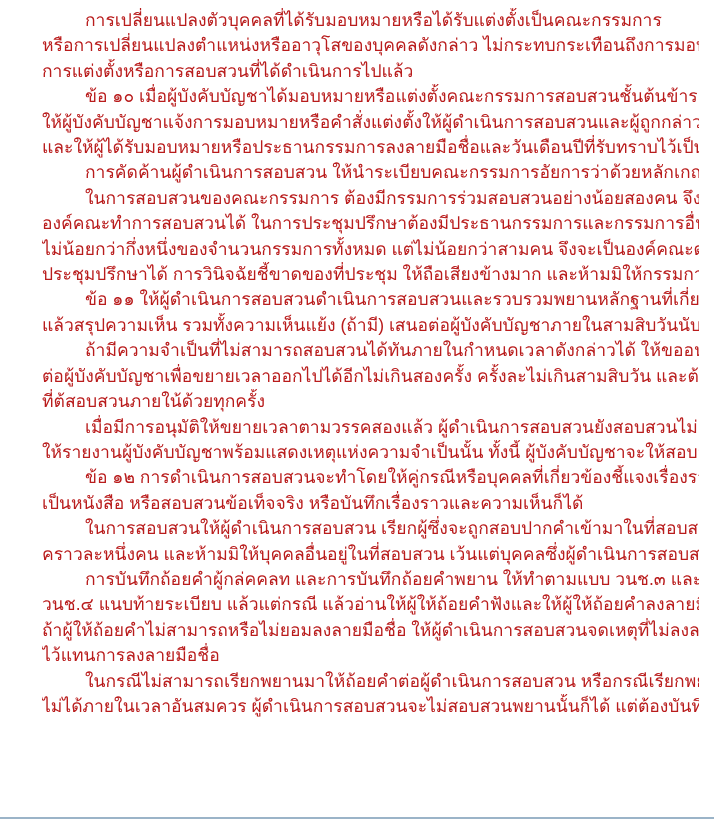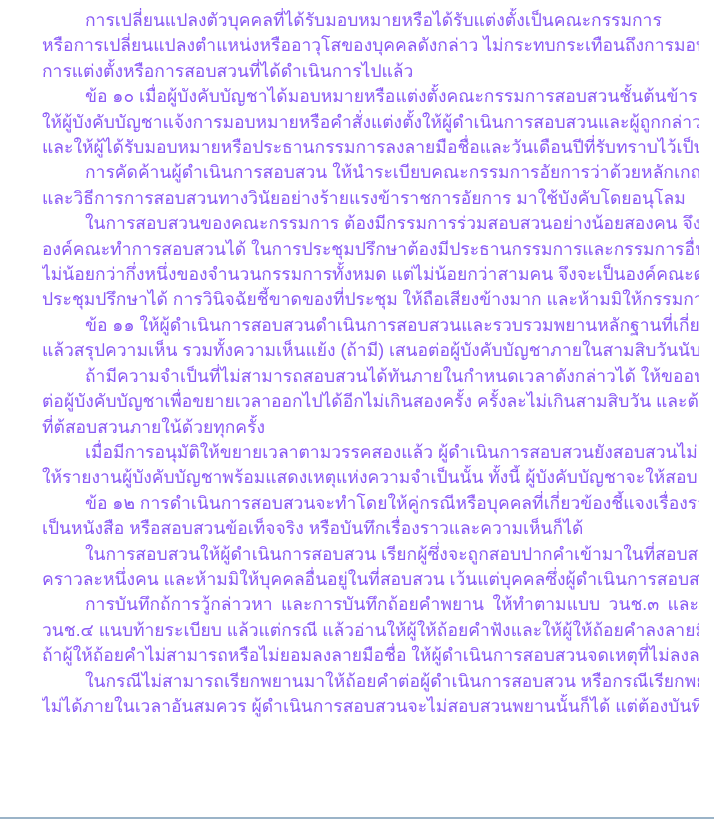--- a/index.html
+++ b/index.html
@@ -19,21 +19,21 @@
   .text-block {
     position: absolute;
     left: 42px;
     top: 8px;
     width: 657px;
   }
   .line {
     height: 25.42px;
     line-height: 25.42px;
     font-size: 17.5px;
-    color: #8b5cf6;
+    color: #b91c1c;
     white-space: nowrap;
     overflow: hidden;
     text-align: justify;
     text-align-last: justify;
   }
   .line.first {
     text-indent: 43px;
   }
   .line.last {
     text-align: left;
@@ -53,36 +53,36 @@
 
 <div class="page" style="background: rgb(255, 255, 255);">
   <div class="text-block" style="color: rgb(60, 60, 60);">
       <div class="line first">การเปลี่ยนแปลงตัวบุคคลที่ได้รับมอบหมายหรือได้รับแต่งตั้งเป็นคณะกรรมการ</div>
       <div class="line">หรือการเปลี่ยนแปลงตำแหน่งหรืออาวุโสของบุคคลดังกล่าว ไม่กระทบกระเทือนถึงการมอบหมาย</div>
       <div class="line last">การแต่งตั้งหรือการสอบสวนที่ได้ดำเนินการไปแล้ว</div>
       <div class="line first">ข้อ ๑๐ เมื่อผู้บังคับบัญชาได้มอบหมายหรือแต่งตั้งคณะกรรมการสอบสวนชั้นต้นข้าราชการอัยการ</div>
       <div class="line">ให้ผู้บังคับบัญชาแจ้งการมอบหมายหรือคำสั่งแต่งตั้งให้ผู้ดำเนินการสอบสวนและผู้ถูกกล่าวหาทราบ</div>
       <div class="line last">และให้ผู้ได้รับมอบหมายหรือประธานกรรมการลงลายมือชื่อและวันเดือนปีที่รับทราบไว้เป็นหลักฐาน</div>
       <div class="line first">การคัดค้านผู้ดำเนินการสอบสวน ให้นำระเบียบคณะกรรมการอัยการว่าด้วยหลักเกณฑ์</div>
-      <div class="line last">และวิธีการการสอบสวนทางวินัยอย่างร้ายแรงข้าราชการอัยการ มาใช้บังคับโดยอนุโลม</div>
       <div class="line first">ในการสอบสวนของคณะกรรมการ ต้องมีกรรมการร่วมสอบสวนอย่างน้อยสองคน จึงจะเป็น</div>
       <div class="line">องค์คณะทำการสอบสวนได้ ในการประชุมปรึกษาต้องมีประธานกรรมการและกรรมการอื่นมาประชุม</div>
       <div class="line">ไม่น้อยกว่ากึ่งหนึ่งของจำนวนกรรมการทั้งหมด แต่ไม่น้อยกว่าสามคน จึงจะเป็นองค์คณะดำเนินการ</div>
       <div class="line last">ประชุมปรึกษาได้ การวินิจฉัยชี้ขาดของที่ประชุม ให้ถือเสียงข้างมาก และห้ามมิให้กรรมการงดออกเสียง</div>
       <div class="line first">ข้อ ๑๑ ให้ผู้ดำเนินการสอบสวนดำเนินการสอบสวนและรวบรวมพยานหลักฐานที่เกี่ยวข้อง</div>
       <div class="line">แล้วสรุปความเห็น รวมทั้งความเห็นแย้ง (ถ้ามี) เสนอต่อผู้บังคับบัญชาภายในสามสิบวันนับแต่</div>
       <div class="line first">ถ้ามีความจำเป็นที่ไม่สามารถสอบสวนได้ทันภายในกำหนดเวลาดังกล่าวได้ ให้ขออนุมัติ</div>
       <div class="line">ต่อผู้บังคับบัญชาเพื่อขยายเวลาออกไปได้อีกไม่เกินสองครั้ง ครั้งละไม่เกินสามสิบวัน และต้องแสดงเหตุ</div>
       <div class="line last">ที่ต้สอบสวนภายใน้ด้วยทุกครั้ง</div>
       <div class="line first">เมื่อมีการอนุมัติให้ขยายเวลาตามวรรคสองแล้ว ผู้ดำเนินการสอบสวนยังสอบสวนไม่แล้วเสร็จ</div>
       <div class="line">ให้รายงานผู้บังคับบัญชาพร้อมแสดงเหตุแห่งความจำเป็นนั้น ทั้งนี้ ผู้บังคับบัญชาจะให้สอบสวนภายใน</div>
       <div class="line first">ข้อ ๑๒ การดำเนินการสอบสวนจะทำโดยให้คู่กรณีหรือบุคคลที่เกี่ยวข้องชี้แจงเรื่องราว</div>
       <div class="line last">เป็นหนังสือ หรือสอบสวนข้อเท็จจริง หรือบันทึกเรื่องราวและความเห็นก็ได้</div>
       <div class="line first">ในการสอบสวนให้ผู้ดำเนินการสอบสวน เรียกผู้ซึ่งจะถูกสอบปากคำเข้ามาในที่สอบสวน</div>
       <div class="line">คราวละหนึ่งคน และห้ามมิให้บุคคลอื่นอยู่ในที่สอบสวน เว้นแต่บุคคลซึ่งผู้ดำเนินการสอบสวนอนุญาต</div>
-      <div class="line first">การบันทึกถ้การวู้กล่าวหา และการบันทึกถ้อยคำพยาน ให้ทำตามแบบ วนช.๓ และ</div>
+      <div class="line first">การบันทึกถ้อยคำผู้กล่คคลท และการบันทึกถ้อยคำพยาน ให้ทำตามแบบ วนช.๓ และ</div>
       <div class="line">วนช.๔ แนบท้ายระเบียบ แล้วแต่กรณี แล้วอ่านให้ผู้ให้ถ้อยคำฟังและให้ผู้ให้ถ้อยคำลงลายมือชื่อไว้</div>
       <div class="line">ถ้าผู้ให้ถ้อยคำไม่สามารถหรือไม่ยอมลงลายมือชื่อ ให้ผู้ดำเนินการสอบสวนจดเหตุที่ไม่ลงลายมือชื่อนั้น</div>
+      <div class="line last">ไว้แทนการลงลายมือชื่อ</div>
       <div class="line first">ในกรณีไม่สามารถเรียกพยานมาให้ถ้อยคำต่อผู้ดำเนินการสอบสวน หรือกรณีเรียกพยาน</div>
       <div class="line">ไม่ได้ภายในเวลาอันสมควร ผู้ดำเนินการสอบสวนจะไม่สอบสวนพยานนั้นก็ได้ แต่ต้องบันทึกเหตุนั้น</div>
     </div>
   <div class="bottom-rule" style="background: rgb(155, 180, 200);"></div>
 </div>
 
 </body></html>

